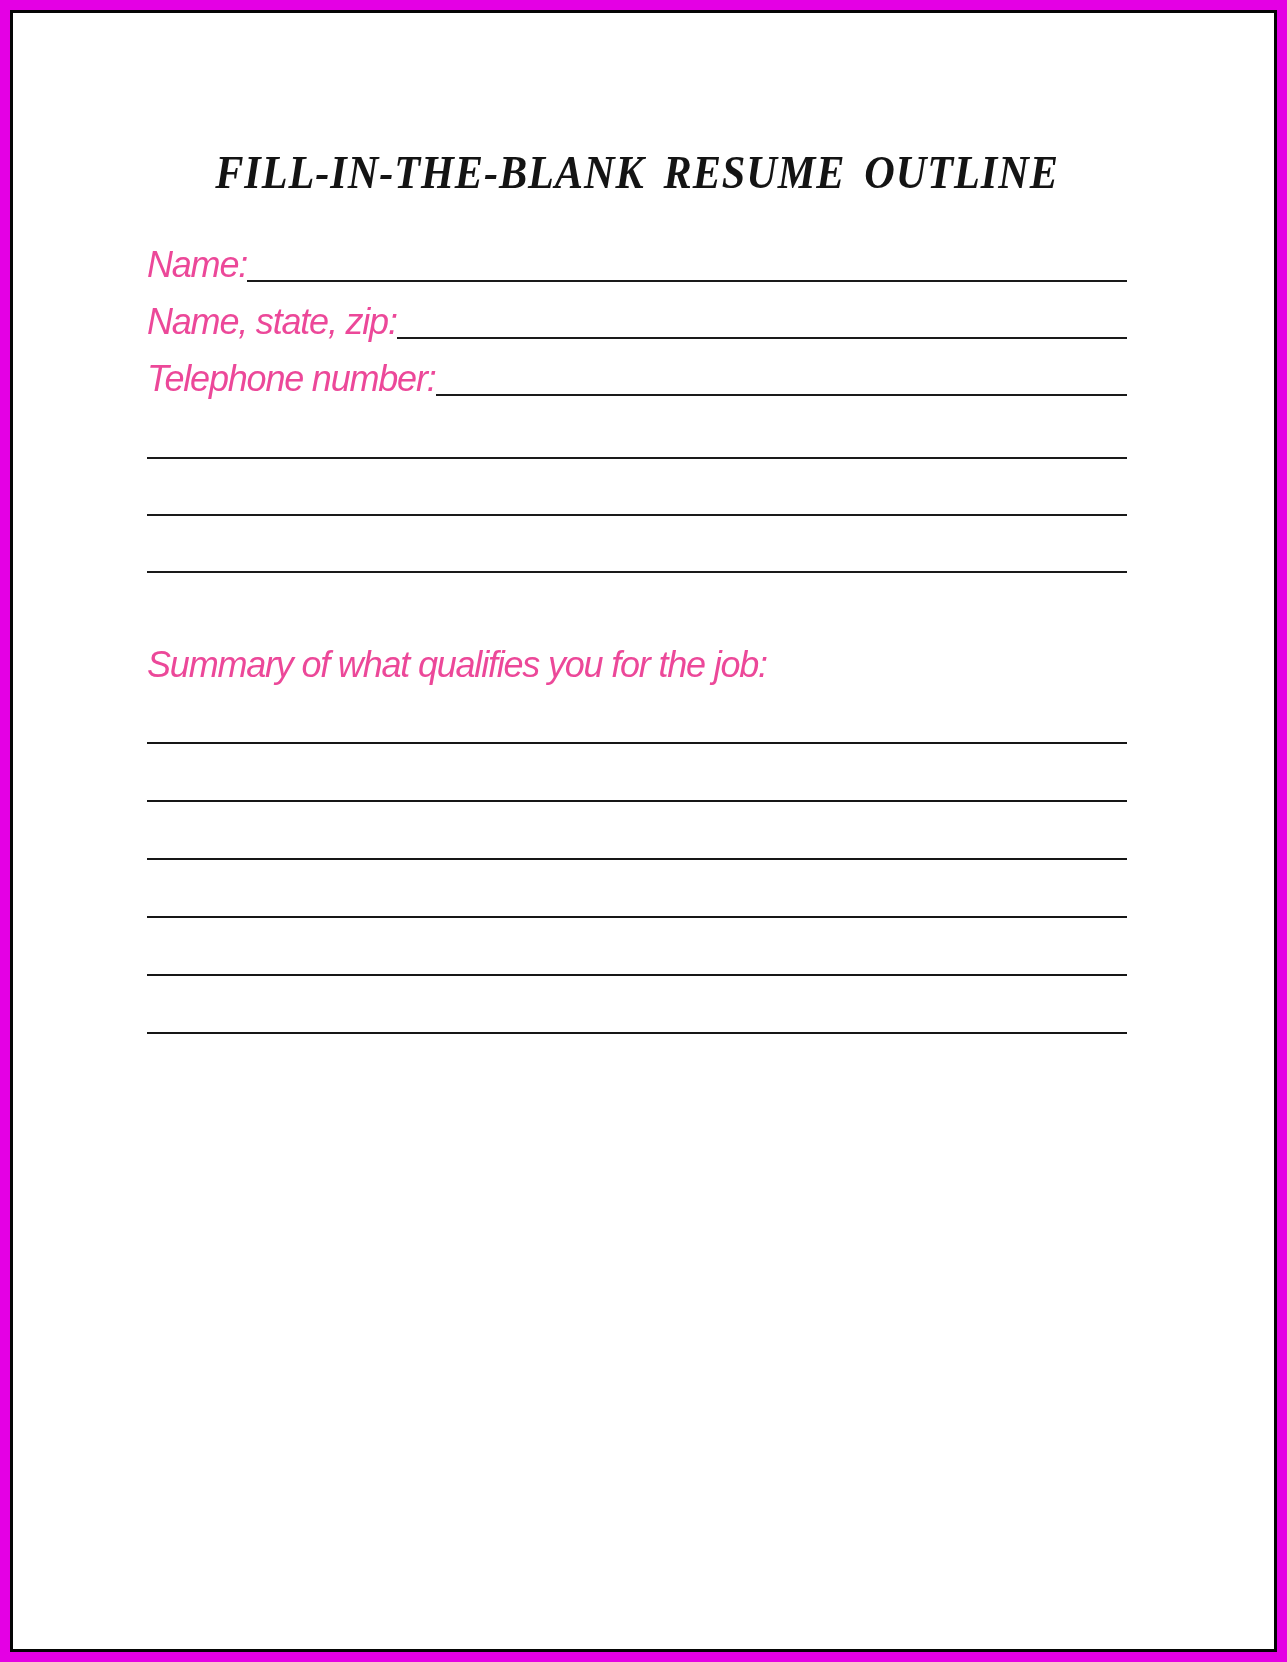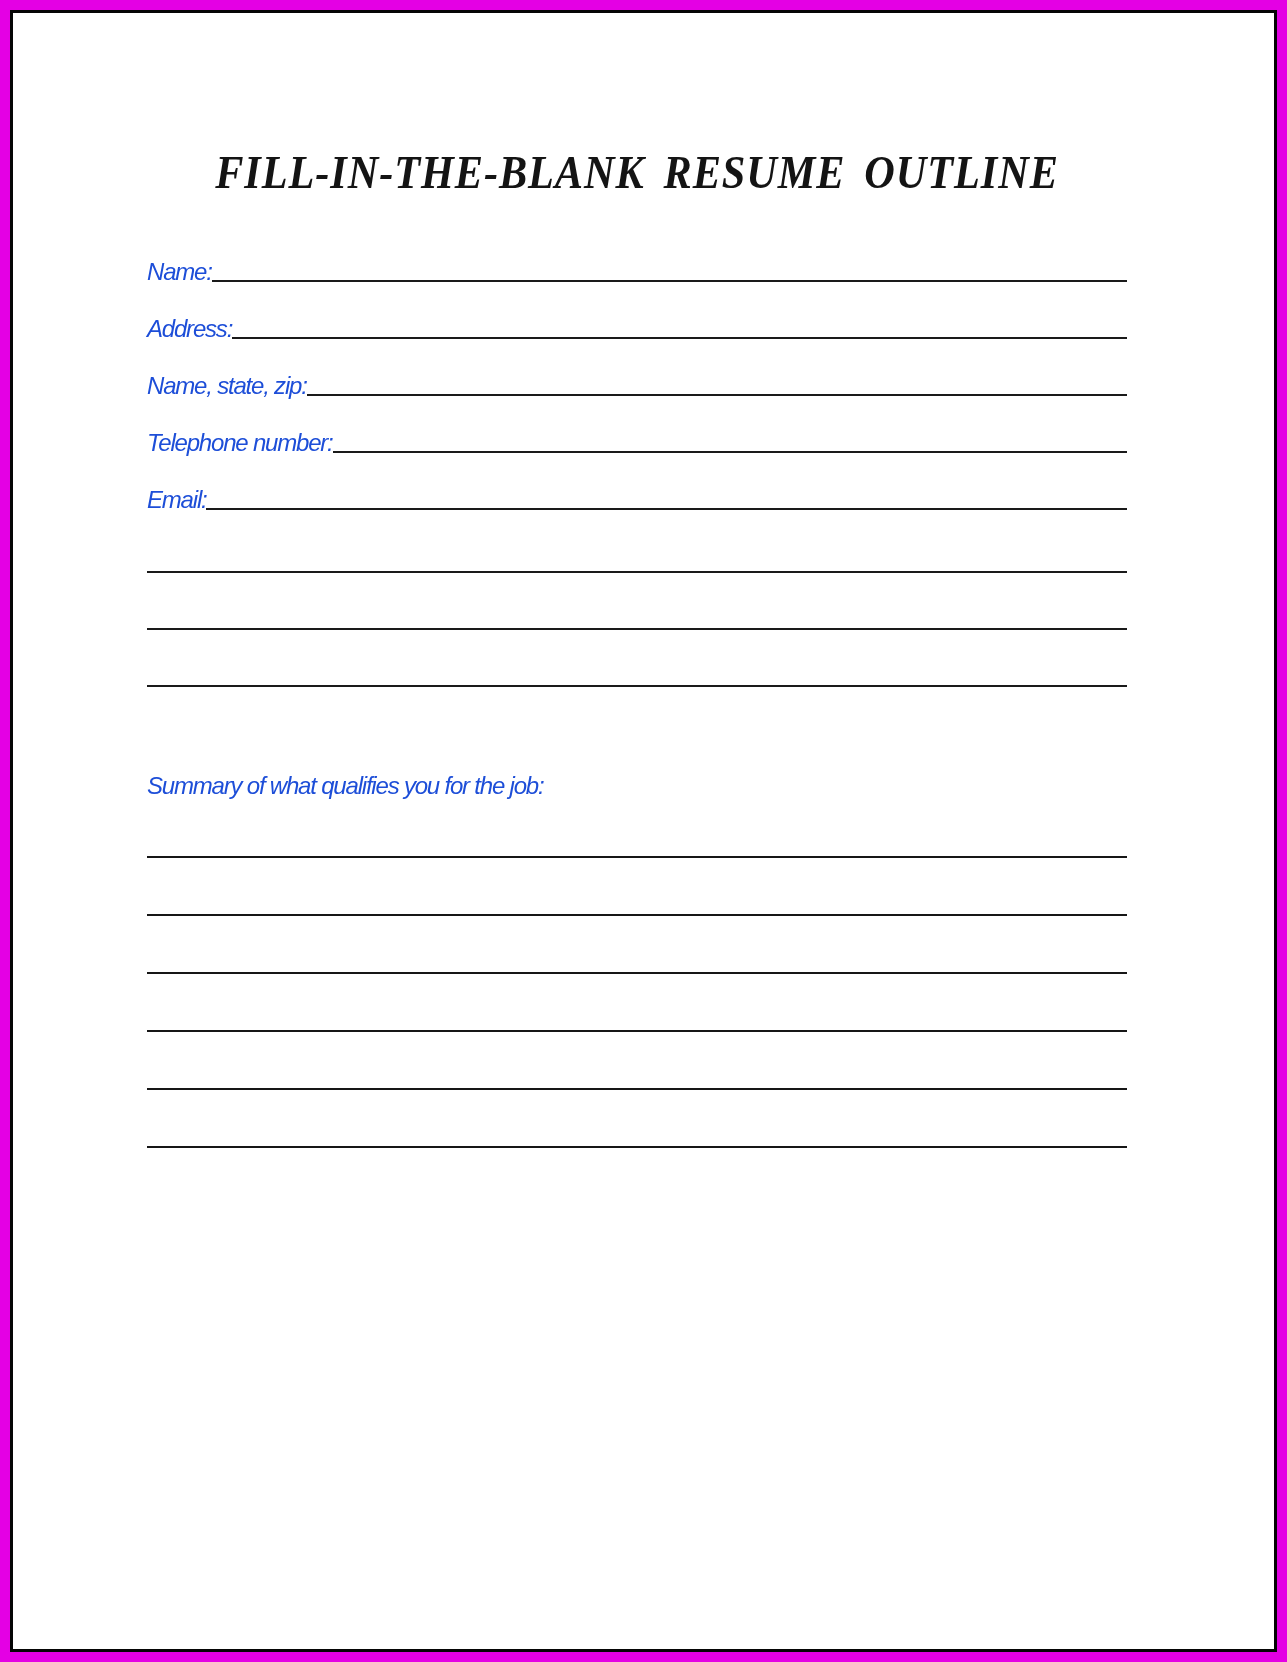--- a/index.html
+++ b/index.html
@@ -42,23 +42,23 @@
     transform: scaleX(0.92);
     transform-origin: 50% 50%;
   }
   .fields { margin-top: 30px; }
   .field-row {
     display: flex;
     align-items: flex-end;
     height: 57px;
   }
   .label {
-    font-size: 24px;
+    font-size: 36px;
     letter-spacing: -1.2px;
-    color: #1d4ed8;
+    color: #ec4899;
     white-space: pre;
   }
   .fill-line {
     flex: 1;
     border-bottom: 2px solid #1a1a1a;
     margin-bottom: 4px;
     height: 10px;
   }
   .row-objective { margin-top: 59px; }
   .blank-row {
@@ -84,39 +84,31 @@
 
       <h1 class="title">FILL-IN-THE-BLANK RESUME OUTLINE</h1>
 
       <div class="fields">
 
         <div class="field-row">
           <span class="label">Name:</span>
           <span class="fill-line"></span>
         </div>
 
-        <div class="field-row">
-          <span class="label">Address:</span>
-          <span class="fill-line"></span>
-        </div>
 
         <div class="field-row">
           <span class="label">Name, state, zip:</span>
           <span class="fill-line"></span>
         </div>
 
         <div class="field-row">
           <span class="label">Telephone number:</span>
           <span class="fill-line"></span>
         </div>
 
-        <div class="field-row">
-          <span class="label">Email:</span>
-          <span class="fill-line"></span>
-        </div>
 
 
         <div class="blank-row first"></div>
         <div class="blank-row"></div>
         <div class="blank-row"></div>
 
         <div class="summary-label-row">
           <span class="label">Summary of what qualifies you for the job:</span>
         </div>
 

